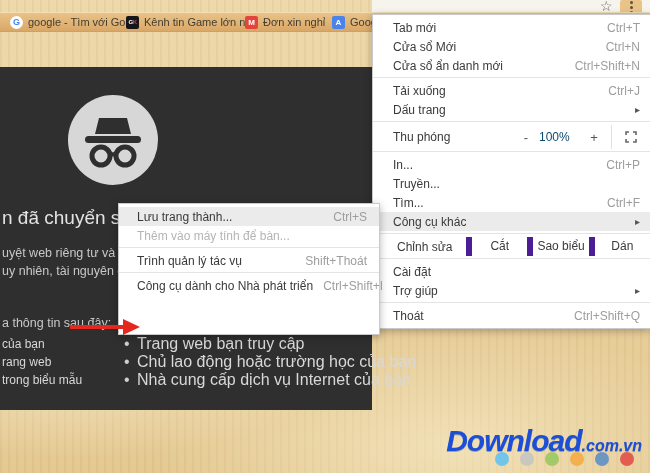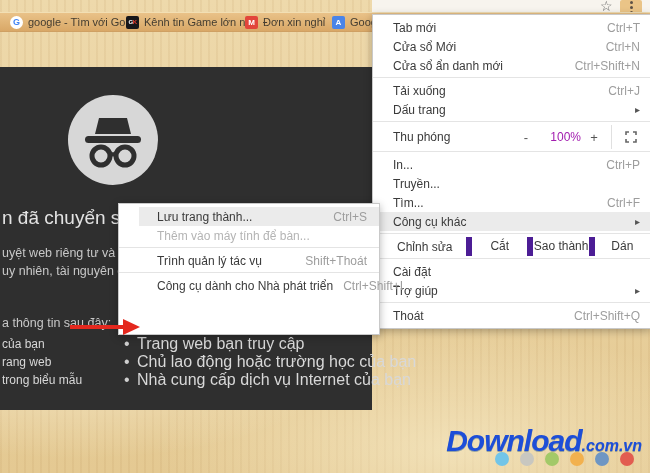--- a/index.html
+++ b/index.html
@@ -47,30 +47,30 @@
   .pg-line3{position:absolute;left:2px;top:249px;font-size:12.5px;color:#c8c8c8;white-space:nowrap;}
   .pg-list-left{position:absolute;left:2px;top:268px;font-size:12px;line-height:18px;color:#d8d8d8;white-space:nowrap;}
   .pg-list-right{position:absolute;left:124px;top:268px;font-size:16px;line-height:18px;color:#d8d8d8;white-space:nowrap;}
   .pg-list-right .b{display:inline-block;width:13px;color:#cfcfcf;}
   
   .menu{position:absolute;background:#fff;border:1px solid #c9c9c9;box-shadow:0 2px 8px rgba(0,0,0,0.28);
     box-sizing:border-box;padding-top:3px;font-size:12px;color:#3a3a3a;}
   .main-menu{left:372px;top:14px;width:279px;height:315px;z-index:20;}
   .sub-menu{left:118px;top:203px;width:262px;height:132px;z-index:30;}
   .mrow{display:flex;align-items:center;height:19px;padding:0 10px 0 20px;white-space:nowrap;}
-  .sub-menu .mrow{padding:0 12px 0 18px;margin-left:20px;}
+  .sub-menu .mrow{padding:0 12px 0 18px;}
   .mrow .sc{margin-left:auto;color:#9d9d9d;padding-left:10px;}
   .mrow .arr{margin-left:auto;color:#555;font-size:10px;}
   .mrow.hl{background:#ebebeb;}
   .mrow.disabled{color:#b4b4b4;text-align:right;}
   .msep{border-top:1px solid #e4e4e4;margin:2px 0 3px;}
   .zoom-row{height:24px;padding-right:0;}
   .zoom-ctrls{margin-left:auto;display:flex;align-items:center;height:24px;}
   .zbtn{width:26px;text-align:center;color:#555;font-size:13px;}
-  .zval{width:42px;text-align:right;color:#a21caf;}
+  .zval{width:42px;text-align:left;color:#0c4a6e;}
   .zdiv{border-left:1px solid #e0e0e0;height:24px;margin-left:4px;}
   .fsbtn{width:38px;display:flex;align-items:center;justify-content:center;}
   .edit-row{padding:0;}
   .edit-label{flex:1.25;padding-left:24px;}
   .edit-btn{flex:1;text-align:center;border-left:6px solid #4c1d95;align-self:stretch;line-height:19px;}
   
   .red-arrow{position:absolute;left:70px;top:319px;z-index:40;}
   .red-arrow .tail{position:absolute;left:0;top:6px;width:53px;height:4px;background:#e4281e;}
   .red-arrow .head{position:absolute;left:53px;top:0;width:0;height:0;
     border-left:17px solid #e4281e;border-top:8px solid transparent;border-bottom:8px solid transparent;}
@@ -194,21 +194,21 @@
       <span class="sc">Ctrl+F</span>
   </div>
   <div class="mrow hl">
     <span>Công cụ khác</span>
       <span class="arr">▸</span>
   </div>
   <div class="msep"></div>
   <div class="mrow edit-row">
     <span class="edit-label">Chỉnh sửa</span>
     <span class="edit-btn">Cắt</span>
-    <span class="edit-btn">Sao thành</span>
+    <span class="edit-btn">Sao biểu</span>
     <span class="edit-btn">Dán</span>
   </div>
   <div class="msep"></div>
   <div class="mrow">
     <span>Cài đặt</span>
   </div>
   <div class="mrow">
     <span>Trợ giúp</span>
       <span class="arr">▸</span>
   </div>

